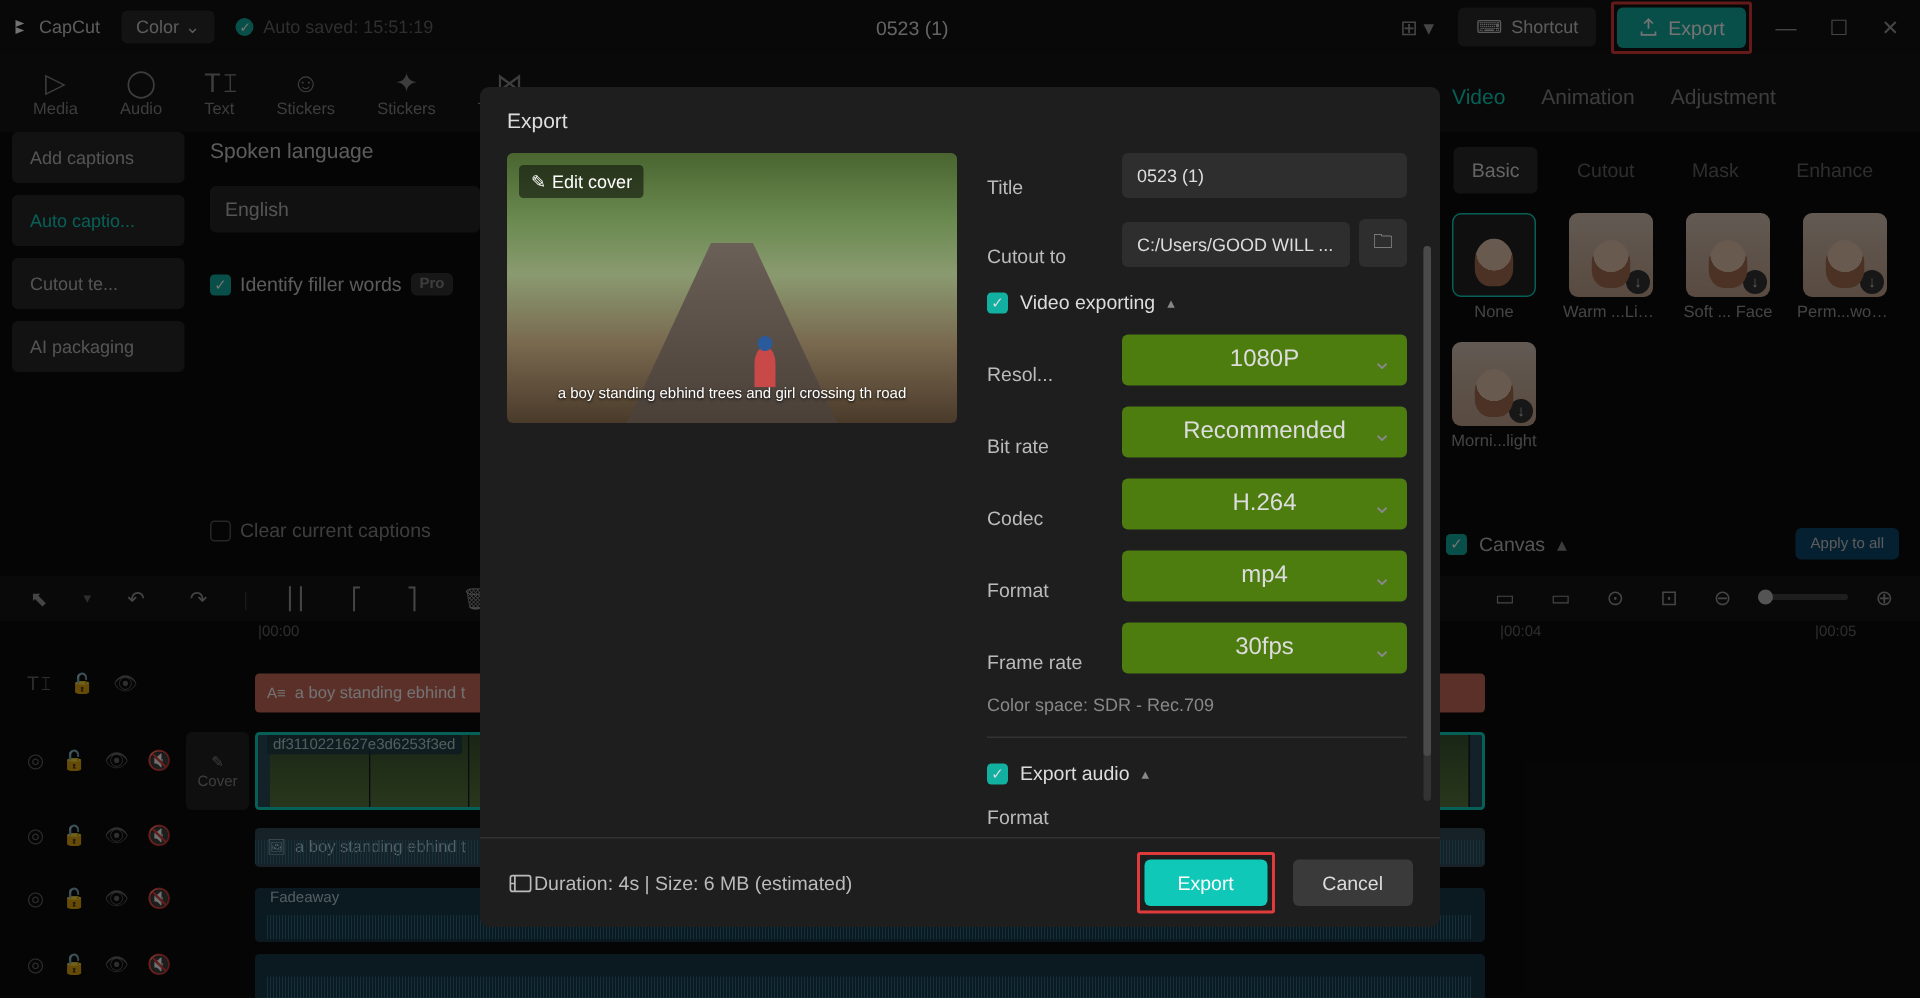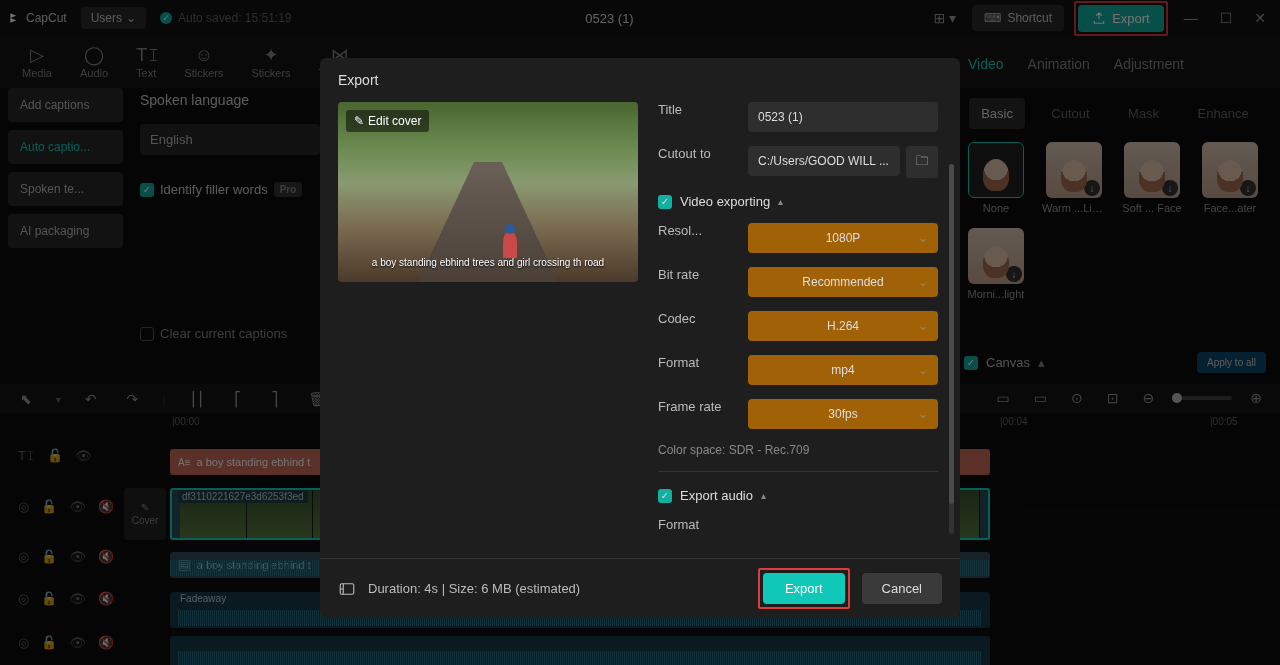--- a/index.html
+++ b/index.html
@@ -49,21 +49,21 @@
 
 .left-panel { position: absolute; top: 88px; left: 8px; width: 115px; display: flex; flex-direction: column; gap: 8px; }
 .side-btn { background: #282828; color: #bbb; border: none; padding: 10px 12px; border-radius: 4px; font-size: 12px; text-align: left; cursor: pointer; white-space:nowrap; overflow:hidden; text-overflow:ellipsis;}
 .side-btn.active { color: #11d4c2; }
 
 .spoken-lang { position:absolute; top:92px; left:140px; color:#ccc; font-size:14px; font-weight:500;}
 .lang-select { position:absolute; top:124px; left:140px; width:180px; background:#262626; color:#bbb; padding:8px 10px; border-radius:4px; font-size:13px;}
 .filler-row { position:absolute; top:182px; left:140px; display:flex; align-items:center; gap:6px; color:#ccc; font-size:13px;}
 .filler-row .chk2 { width:14px; height:14px; background:#11b0a1; border-radius:3px; display:inline-flex; align-items:center; justify-content:center; font-size:10px; color:#fff;}
 .pro-badge { background:#333; color:#888; font-size:10px; padding:2px 6px; border-radius:4px; font-weight:bold;}
-.clear-row { position:absolute; top:326px; left:140px; display:flex; align-items:center; gap:6px; color:#888; font-size:13px;}
+.clear-row { position:absolute; top:346px; left:140px; display:flex; align-items:center; gap:6px; color:#888; font-size:13px;}
 .clear-row .chk3 { width:14px; height:14px; border:1px solid #555; border-radius:3px;}
 
 
 .timeline-bar { position:absolute; top:384px; left:0; right:0; height:30px; background:#141414; display:flex; align-items:center; padding:0 14px; gap:18px; color:#888;}
 .timeline-bar .sp { flex:1;}
 .timeline-ruler { position:absolute; top:416px; left:160px; right:340px; height:14px; font-size:10px; color:#666; }
 .timeline-ruler span { position:absolute; }
 .timeline-right-icons { position:absolute; top:386px; right:12px; display:flex; align-items:center; gap:12px; color:#888;}
 .timeline-right-icons .slider { width:60px; height:4px; background:#444; border-radius:2px; position:relative;}
 .timeline-right-icons .slider::after{content:""; position:absolute; left:0; top:-3px; width:10px; height:10px; background:#bbb; border-radius:50%;}
@@ -90,54 +90,54 @@
 .modal-title { padding:14px 18px; color:#ddd; font-size:14px;}
 .modal-body { flex:1; display:flex; padding:0 18px; gap:20px; overflow:hidden;}
 .cover-preview { width:300px; height:180px; border-radius:4px; background: linear-gradient(180deg,#4a6530 0%,#6a8a50 25%,#8a9a70 45%,#7a6a50 70%,#4a3a2a 100%); position:relative; overflow:hidden;}
 .cover-preview .road { position:absolute; bottom:0; left:50%; transform:translateX(-50%); width:140px; height:120px; background:linear-gradient(180deg,#6b6058,#4a4038); clip-path: polygon(40% 0, 60% 0, 100% 100%, 0 100%);}
 .cover-preview .person { position:absolute; bottom:24px; left:55%; width:14px; height:26px; background:#c94848; border-radius:40% 40% 0 0;}
 .cover-preview .person::before{content:""; position:absolute; top:-8px; left:2px; width:10px; height:10px; background:#2a5a9a; border-radius:50%;}
 .edit-cover { position:absolute; top:8px; left:8px; background:rgba(0,0,0,0.5); color:#fff; padding:4px 8px; border-radius:3px; font-size:12px; display:flex; align-items:center; gap:4px;}
 .caption-overlay { position:absolute; bottom:14px; width:100%; text-align:center; color:#fff; font-size:10px; text-shadow:0 1px 2px #000; padding:0 20px;}
 
 .form-col { flex:1; display:flex; flex-direction:column; gap:14px; padding-right:4px; overflow-y:auto;}
-.form-row { display:flex; align-items:flex-start; gap:12px;}
+.form-row { display:flex; align-items:flex-end; gap:12px;}
 .form-row label { width:78px; color:#bbb; font-size:13px;}
 .form-input { flex:1; background:#2e2e2e; border:none; color:#ddd; padding:8px 10px; border-radius:4px; font-size:12px;}
-.form-select { flex:1; background:#a16207; border:none; color:#ddd; padding:8px 24px; border-radius:4px; font-size:12px; text-align:center; position:relative; cursor:pointer;}
+.form-select { flex:1; background:#4d7c0f; border:none; color:#ddd; padding:8px 24px; border-radius:4px; font-size:16px; text-align:center; position:relative; cursor:pointer;}
 .form-select::after { content:"⌄"; position:absolute; right:10px; color:#888;}
 .folder-btn { width:32px; height:32px; background:#2e2e2e; border-radius:4px; display:flex; align-items:center; justify-content:center; color:#bbb; margin-left:-6px;}
 .section-head { display:flex; align-items:center; gap:8px; color:#ddd; font-size:13px; font-weight:500; margin-top:2px;}
 .section-head .chk { width:14px; height:14px; background:#11b0a1; border-radius:3px; display:inline-flex; align-items:center; justify-content:center; font-size:10px;}
 .section-head .caret { color:#888; font-size:10px;}
 .colorspace { color:#888; font-size:12px; padding-left:0;}
 
 .modal-scrollbar { position:absolute; right:6px; top:106px; width:5px; height:370px; background:#333; border-radius:3px;}
 .modal-scrollbar::after { content:""; position:absolute; top:0; width:5px; height:340px; background:#4a4a4a; border-radius:3px;}
 
 .modal-footer { height:60px; border-top:1px solid #333; display:flex; align-items:center; padding:0 18px;}
-.duration-info { display:flex; align-items:center; gap:12px; color:#bbb; font-size:13px;}
+.duration-info { display:flex; align-items:center; gap:0; color:#bbb; font-size:13px;}
 .footer-actions { margin-left:auto; display:flex; gap:12px; align-items:center;}
 .btn-export { background:#10c8b8; color:#fff; border:none; padding:8px 22px; border-radius:4px; font-size:13px; cursor:pointer; font-weight:500;}
 .btn-cancel { background:#3a3a3a; color:#ddd; border:none; padding:8px 20px; border-radius:4px; font-size:13px; cursor:pointer;}
 .highlight-box-export { border:2px solid #e03b3b; padding:3px; border-radius:2px; display:inline-block;}
 
 </style>
 </head>
 <body>
 
 <div class="titlebar">
   <div class="logo">
     <svg width="14" height="14" viewBox="0 0 24 24" fill="#fff">
         <path d="M4 4 L14 8 L4 12 L14 16 L4 20 Z"></path>
       </svg>
     <span>CapCut</span>
   </div>
   <button class="menu-btn">
-      <span>Users</span>
+      <span>Color</span>
       <span>⌄</span>
     </button>
   <div class="autosave">
       <span class="dot">✓</span>
       <span>Auto saved: 15:51:19</span>
     </div>
   <div class="proj-title">0523 (1)</div>
   <div class="right-ctrls">
     <span class="icon-btn">⊞ ▾</span>
     <button class="shortcut-btn">
@@ -215,40 +215,40 @@
   <div class="preset">
       <div class="thumb">
         <span class="dl-badge">↓</span>
       </div>
       <span>Soft ... Face</span>
     </div>
   <div class="preset">
       <div class="thumb">
         <span class="dl-badge">↓</span>
       </div>
-      <span>Face...ater</span>
+      <span>Perm...words</span>
     </div>
   <div class="preset">
       <div class="thumb">
         <span class="dl-badge">↓</span>
       </div>
       <span>Morni...light</span>
     </div>
 </div>
 <div class="canvas-row">
   <span class="chk">✓</span>
   <span>Canvas</span>
     <span style="color:#888;">▴</span>
   <button class="apply-all">Apply to all</button>
 </div>
 
 <div class="left-panel">
   <button class="side-btn">Add captions</button>
   <button class="side-btn active">Auto captio...</button>
-  <button class="side-btn">Spoken te...</button>
+  <button class="side-btn">Cutout te...</button>
   <button class="side-btn">AI packaging</button>
 </div>
 <div class="spoken-lang">Spoken language</div>
 <div class="lang-select">English</div>
 <div class="filler-row">
   <span class="chk2">✓</span>
   <span>Identify filler words</span>
   <span class="pro-badge">Pro</span>
 </div>
 <div class="clear-row">

